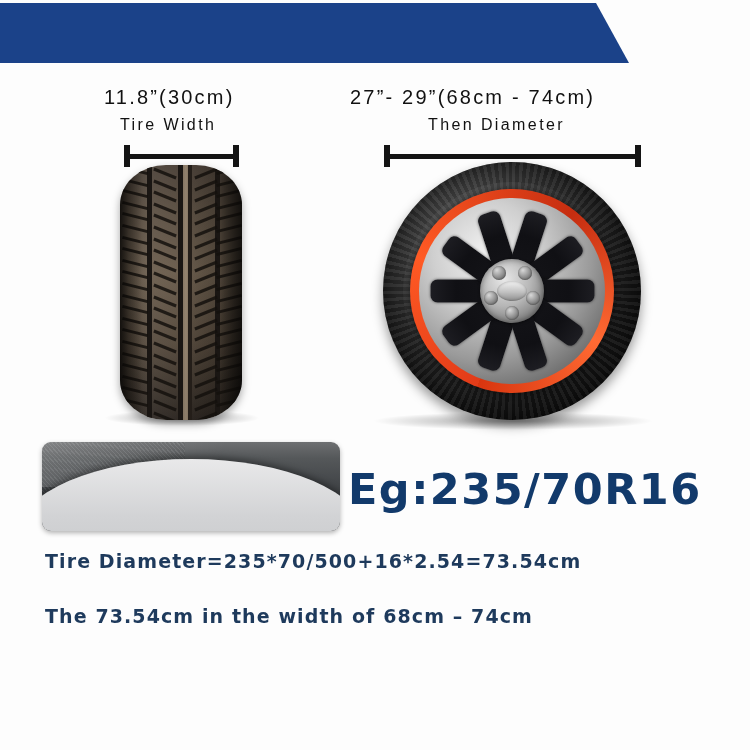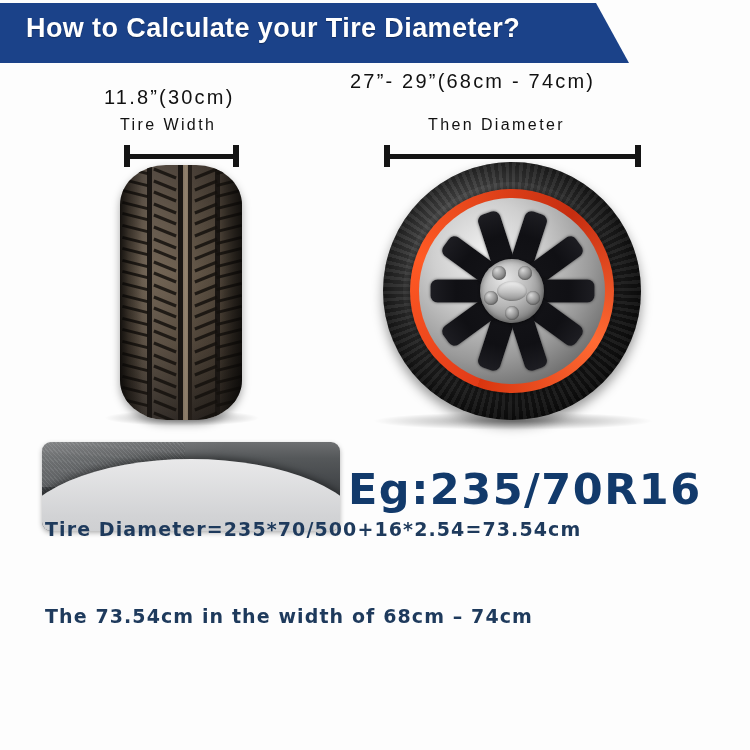--- a/index.html
+++ b/index.html
@@ -26,21 +26,21 @@
     text-shadow:0 1px 1px rgba(0,0,0,.35);
   }
 
   
   .dim-label{
     position:absolute;color:#111;font-weight:normal;white-space:nowrap;
     letter-spacing:2.2px;
   }
   .lbl-width-val{left:104px;top:86px;font-size:20px;}
   .lbl-width-cap{left:120px;top:116px;font-size:16px;letter-spacing:2.4px;}
-  .lbl-dia-val{left:350px;top:70px;font-size:20px;}
+  .lbl-dia-val{left:350px;top:86px;font-size:20px;}
   .lbl-dia-cap{left:428px;top:116px;font-size:16px;letter-spacing:2.4px;}
 
   
   .dimbar{position:absolute;height:22px;}
   .dimbar .line{position:absolute;left:0;right:0;top:9px;height:5px;background:#141414;}
   .dimbar .cap{position:absolute;top:0;width:6px;height:22px;background:#141414;}
   .dimbar .cap.l{left:0;}
   .dimbar .cap.r{right:0;}
   #bar-width{left:124px;top:145px;width:115px;}
   #bar-diameter{left:384px;top:145px;width:257px;}
@@ -181,32 +181,31 @@
     font-family:"DejaVu Sans", sans-serif;
   }
 
   
   .formula{
     position:absolute;left:45px;
     color:#1e3a5c;font-size:19px;font-weight:bold;
     letter-spacing:1.1px;white-space:nowrap;
     font-family:"DejaVu Sans", sans-serif;
   }
-  .f0{top:518px;}
+  .f0{top:550px;}
   .f1{top:605px;}
   .f2{top:660px;}
   .f3{top:715px;}
 </style>
 </head>
 <body>
 
 <div class="stage">
 
   <div class="banner"></div>
-  <div class="banner-title">How to Calculate your Tire Diameter?</div>
 
   <div class="dim-label lbl-width-val">11.8”(30cm)</div>
   <div class="dim-label lbl-width-cap">Tire Width</div>
 
   <div class="dim-label lbl-dia-val">27”- 29”(68cm - 74cm)</div>
   <div class="dim-label lbl-dia-cap">Then Diameter</div>
 
   <div class="dimbar" id="bar-width">
     <div class="cap l"></div>
     <div class="line"></div>

